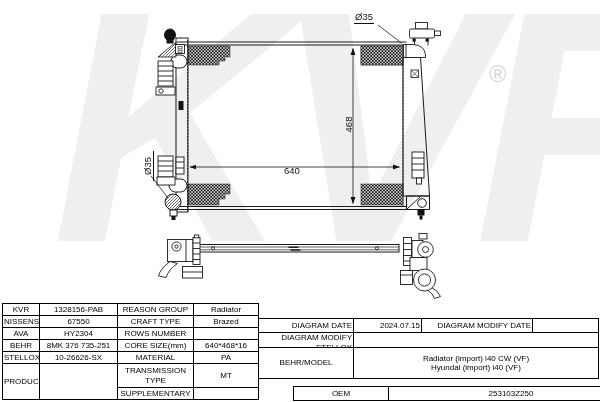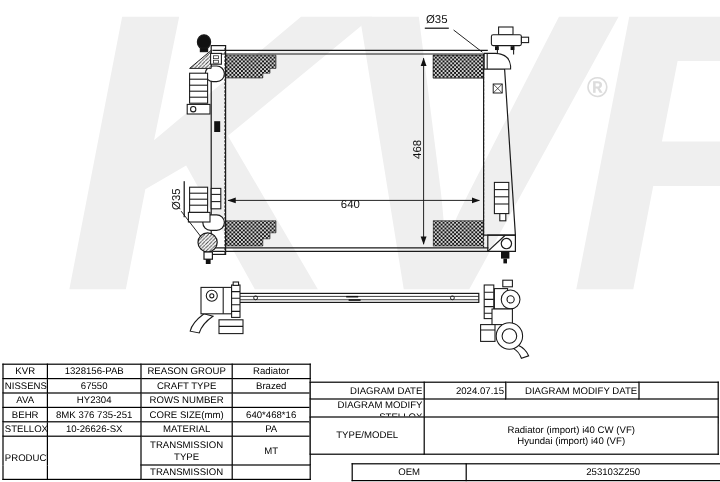--- a/index.html
+++ b/index.html
@@ -243,21 +243,21 @@
       <td>MATERIAL</td>
       <td>PA</td>
     </tr>
     <tr style="height:24px">
       <td rowspan="2">PRODUCT</td>
       <td rowspan="2"></td>
       <td>TRANSMISSION TYPE</td>
       <td>MT</td>
     </tr>
     <tr style="height:12px">
-      <td>TRANSMISSION</td>
+      <td>SUPPLEMENTARY</td>
       <td></td>
     </tr>
   </tbody>
     </table>
 
   <table class="infoA">
     <colgroup>
         <col style="width:95px">
         <col style="width:68px">
         <col style="width:111px">
@@ -277,21 +277,21 @@
   </tbody>
     </table>
 
   <table class="infoB">
     <colgroup>
         <col style="width:95px">
         <col style="width:245px">
       </colgroup>
     <tbody>
         <tr style="height:31px">
-      <td>TYPE/MODEL</td>
+      <td>BEHR/MODEL</td>
       <td>
         <div>Radiator (import) i40 CW (VF)</div>
         <div>Hyundai (import) i40 (VF)</div>
       </td>
     </tr>
   </tbody>
     </table>
 
   <table class="infoC">
     <colgroup>

